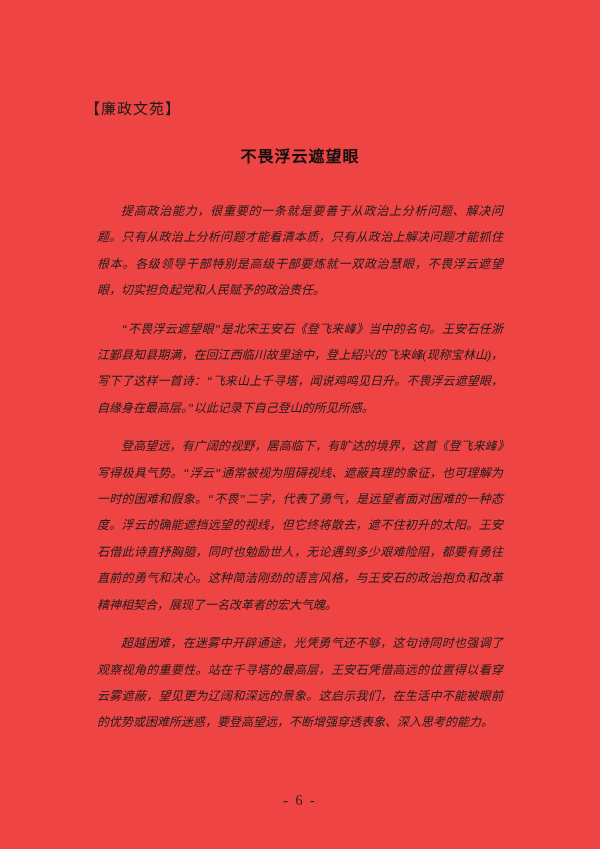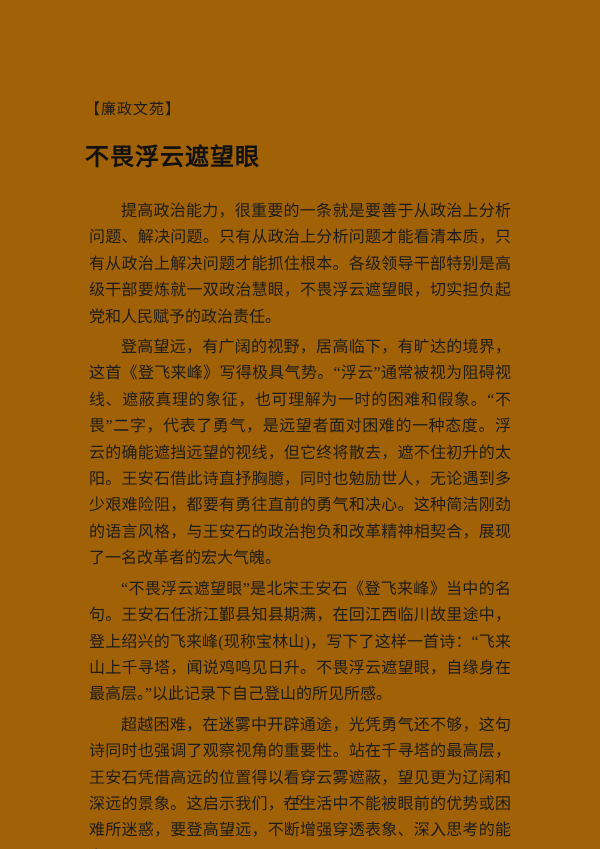--- a/index.html
+++ b/index.html
@@ -5,54 +5,55 @@
   html, body {
     margin: 0;
     padding: 0;
     background: #ffffff;
   }
   .page {
     position: relative;
     width: 600px;
     height: 849px;
     margin: 0 auto;
-    background: #a16207;
+    background: #ef4444;
     color: #1c1c1c;
     font-family: "Liberation Serif", "DejaVu Serif", serif;
     overflow: hidden;
     box-sizing: border-box;
     padding: 100px 85px 0 85px;
   }
   .section-label {
     font-size: 15px;
     line-height: 18px;
     letter-spacing: 1px;
     color: #1c1c1c;
   }
   .doc-title {
     margin: 24px 0 0 0;
-    text-align: left;
-    font-size: 24px;
+    text-align: center;
+    font-size: 16px;
     line-height: 30px;
     font-weight: 600;
     letter-spacing: 1px;
     color: #111111;
   }
   .body-text {
     margin-top: 26px;
   }
   .para {
-    margin: 4px;
-    font-size: 16px;
+    margin: 12px;
+    font-size: 12px;
     line-height: 26.4px;
     text-align: justify;
     text-justify: inter-ideograph;
     text-indent: 2em;
     word-break: break-all;
     color: #1c1c1c;
+    font-style: italic;
   }
   .page-number {
     position: absolute;
     left: 0;
     right: 0;
     bottom: 40px;
     text-align: center;
     font-size: 14px;
     letter-spacing: 2px;
     color: #1c1c1c;
@@ -62,20 +63,20 @@
 <body>
 
 <div class="page">
 
   <div class="section-label">【廉政文苑】</div>
 
   <h1 class="doc-title">不畏浮云遮望眼</h1>
 
   <div class="body-text">
     <p class="para">提高政治能力，很重要的一条就是要善于从政治上分析问题、解决问题。只有从政治上分析问题才能看清本质，只有从政治上解决问题才能抓住根本。各级领导干部特别是高级干部要炼就一双政治慧眼，不畏浮云遮望眼，切实担负起党和人民赋予的政治责任。</p>
+    <p class="para">“不畏浮云遮望眼”是北宋王安石《登飞来峰》当中的名句。王安石任浙江鄞县知县期满，在回江西临川故里途中，登上绍兴的飞来峰(现称宝林山)，写下了这样一首诗：“飞来山上千寻塔，闻说鸡鸣见日升。不畏浮云遮望眼，自缘身在最高层。”以此记录下自己登山的所见所感。</p>
     <p class="para">登高望远，有广阔的视野，居高临下，有旷达的境界，这首《登飞来峰》写得极具气势。“浮云”通常被视为阻碍视线、遮蔽真理的象征，也可理解为一时的困难和假象。“不畏”二字，代表了勇气，是远望者面对困难的一种态度。浮云的确能遮挡远望的视线，但它终将散去，遮不住初升的太阳。王安石借此诗直抒胸臆，同时也勉励世人，无论遇到多少艰难险阻，都要有勇往直前的勇气和决心。这种简洁刚劲的语言风格，与王安石的政治抱负和改革精神相契合，展现了一名改革者的宏大气魄。</p>
-    <p class="para">“不畏浮云遮望眼”是北宋王安石《登飞来峰》当中的名句。王安石任浙江鄞县知县期满，在回江西临川故里途中，登上绍兴的飞来峰(现称宝林山)，写下了这样一首诗：“飞来山上千寻塔，闻说鸡鸣见日升。不畏浮云遮望眼，自缘身在最高层。”以此记录下自己登山的所见所感。</p>
     <p class="para">超越困难，在迷雾中开辟通途，光凭勇气还不够，这句诗同时也强调了观察视角的重要性。站在千寻塔的最高层，王安石凭借高远的位置得以看穿云雾遮蔽，望见更为辽阔和深远的景象。这启示我们，在生活中不能被眼前的优势或困难所迷惑，要登高望远，不断增强穿透表象、深入思考的能力。</p>
   </div>
 
   <div class="page-number">- 6 -</div>
 
 </div>
 
 </body></html>

